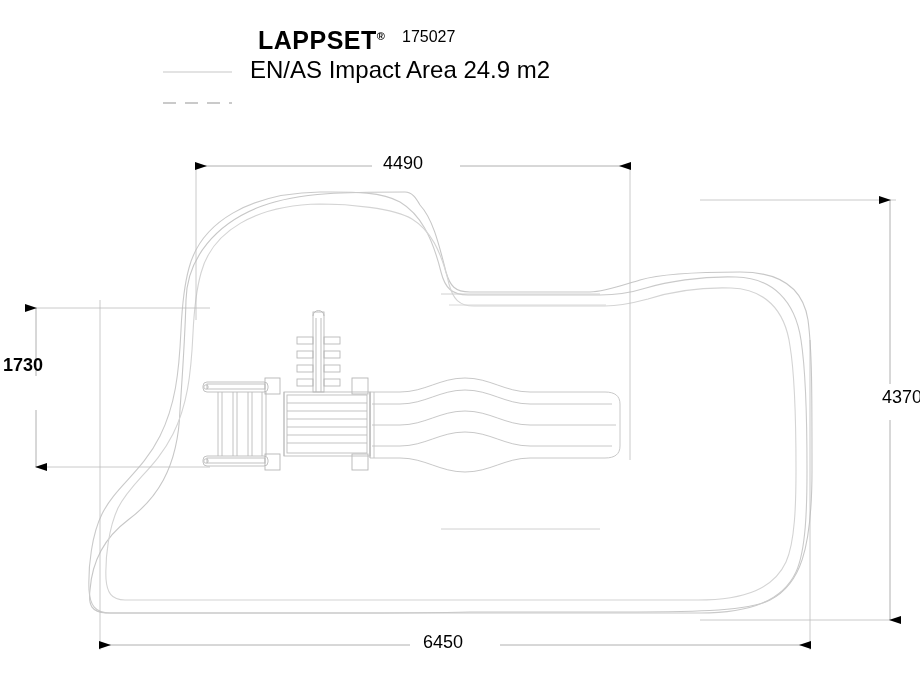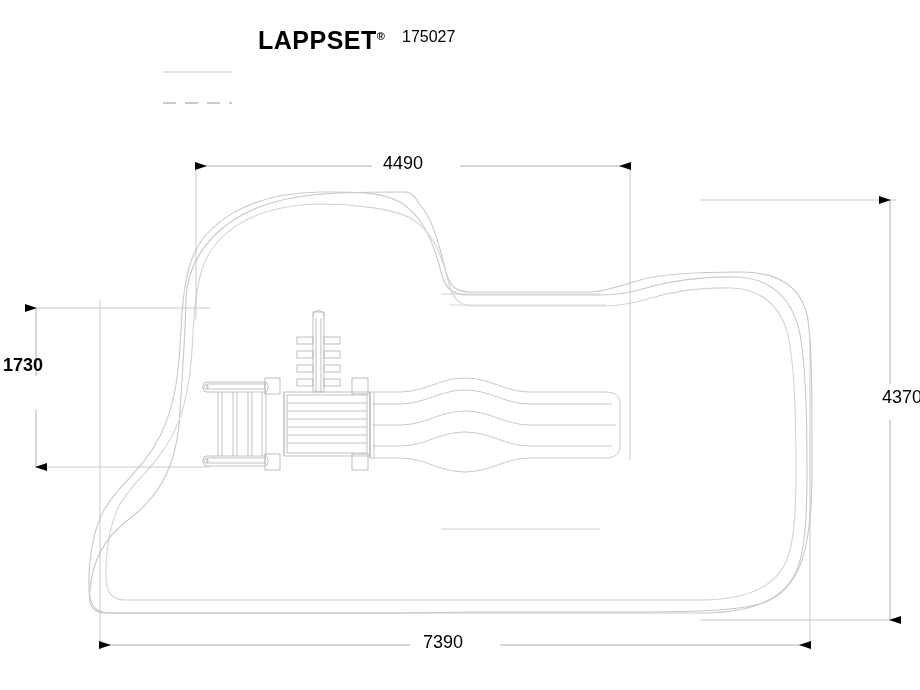--- a/index.html
+++ b/index.html
@@ -295,23 +295,24 @@
     </g>
 
   </svg>
 
   <div class="txt brand" style="left:258px; top:28px;">
     <span>LAPPSET</span><span class="brand-reg">®</span>
   </div>
 
   <div class="txt code" style="left:402px; top:29px;">175027</div>
 
+  <div class="txt legend-label" style="left:250px; top:58px;">EN/AS Impact Area 24.9 m2</div>
 
 
   <div class="txt dim-label" style="left:383px; top:154px;">4490</div>
 
   <div class="txt dim-label" style="left:3px; top:356px;font-weight:bold;">1730</div>
 
   <div class="txt dim-label" style="left:882px; top:388px;">4370</div>
 
-  <div class="txt dim-label" style="left:423px; top:633px;">7390</div>
+  <div class="txt dim-label" style="left:423px; top:633px;">6450</div>
 
 </div>
 
 </body></html>

